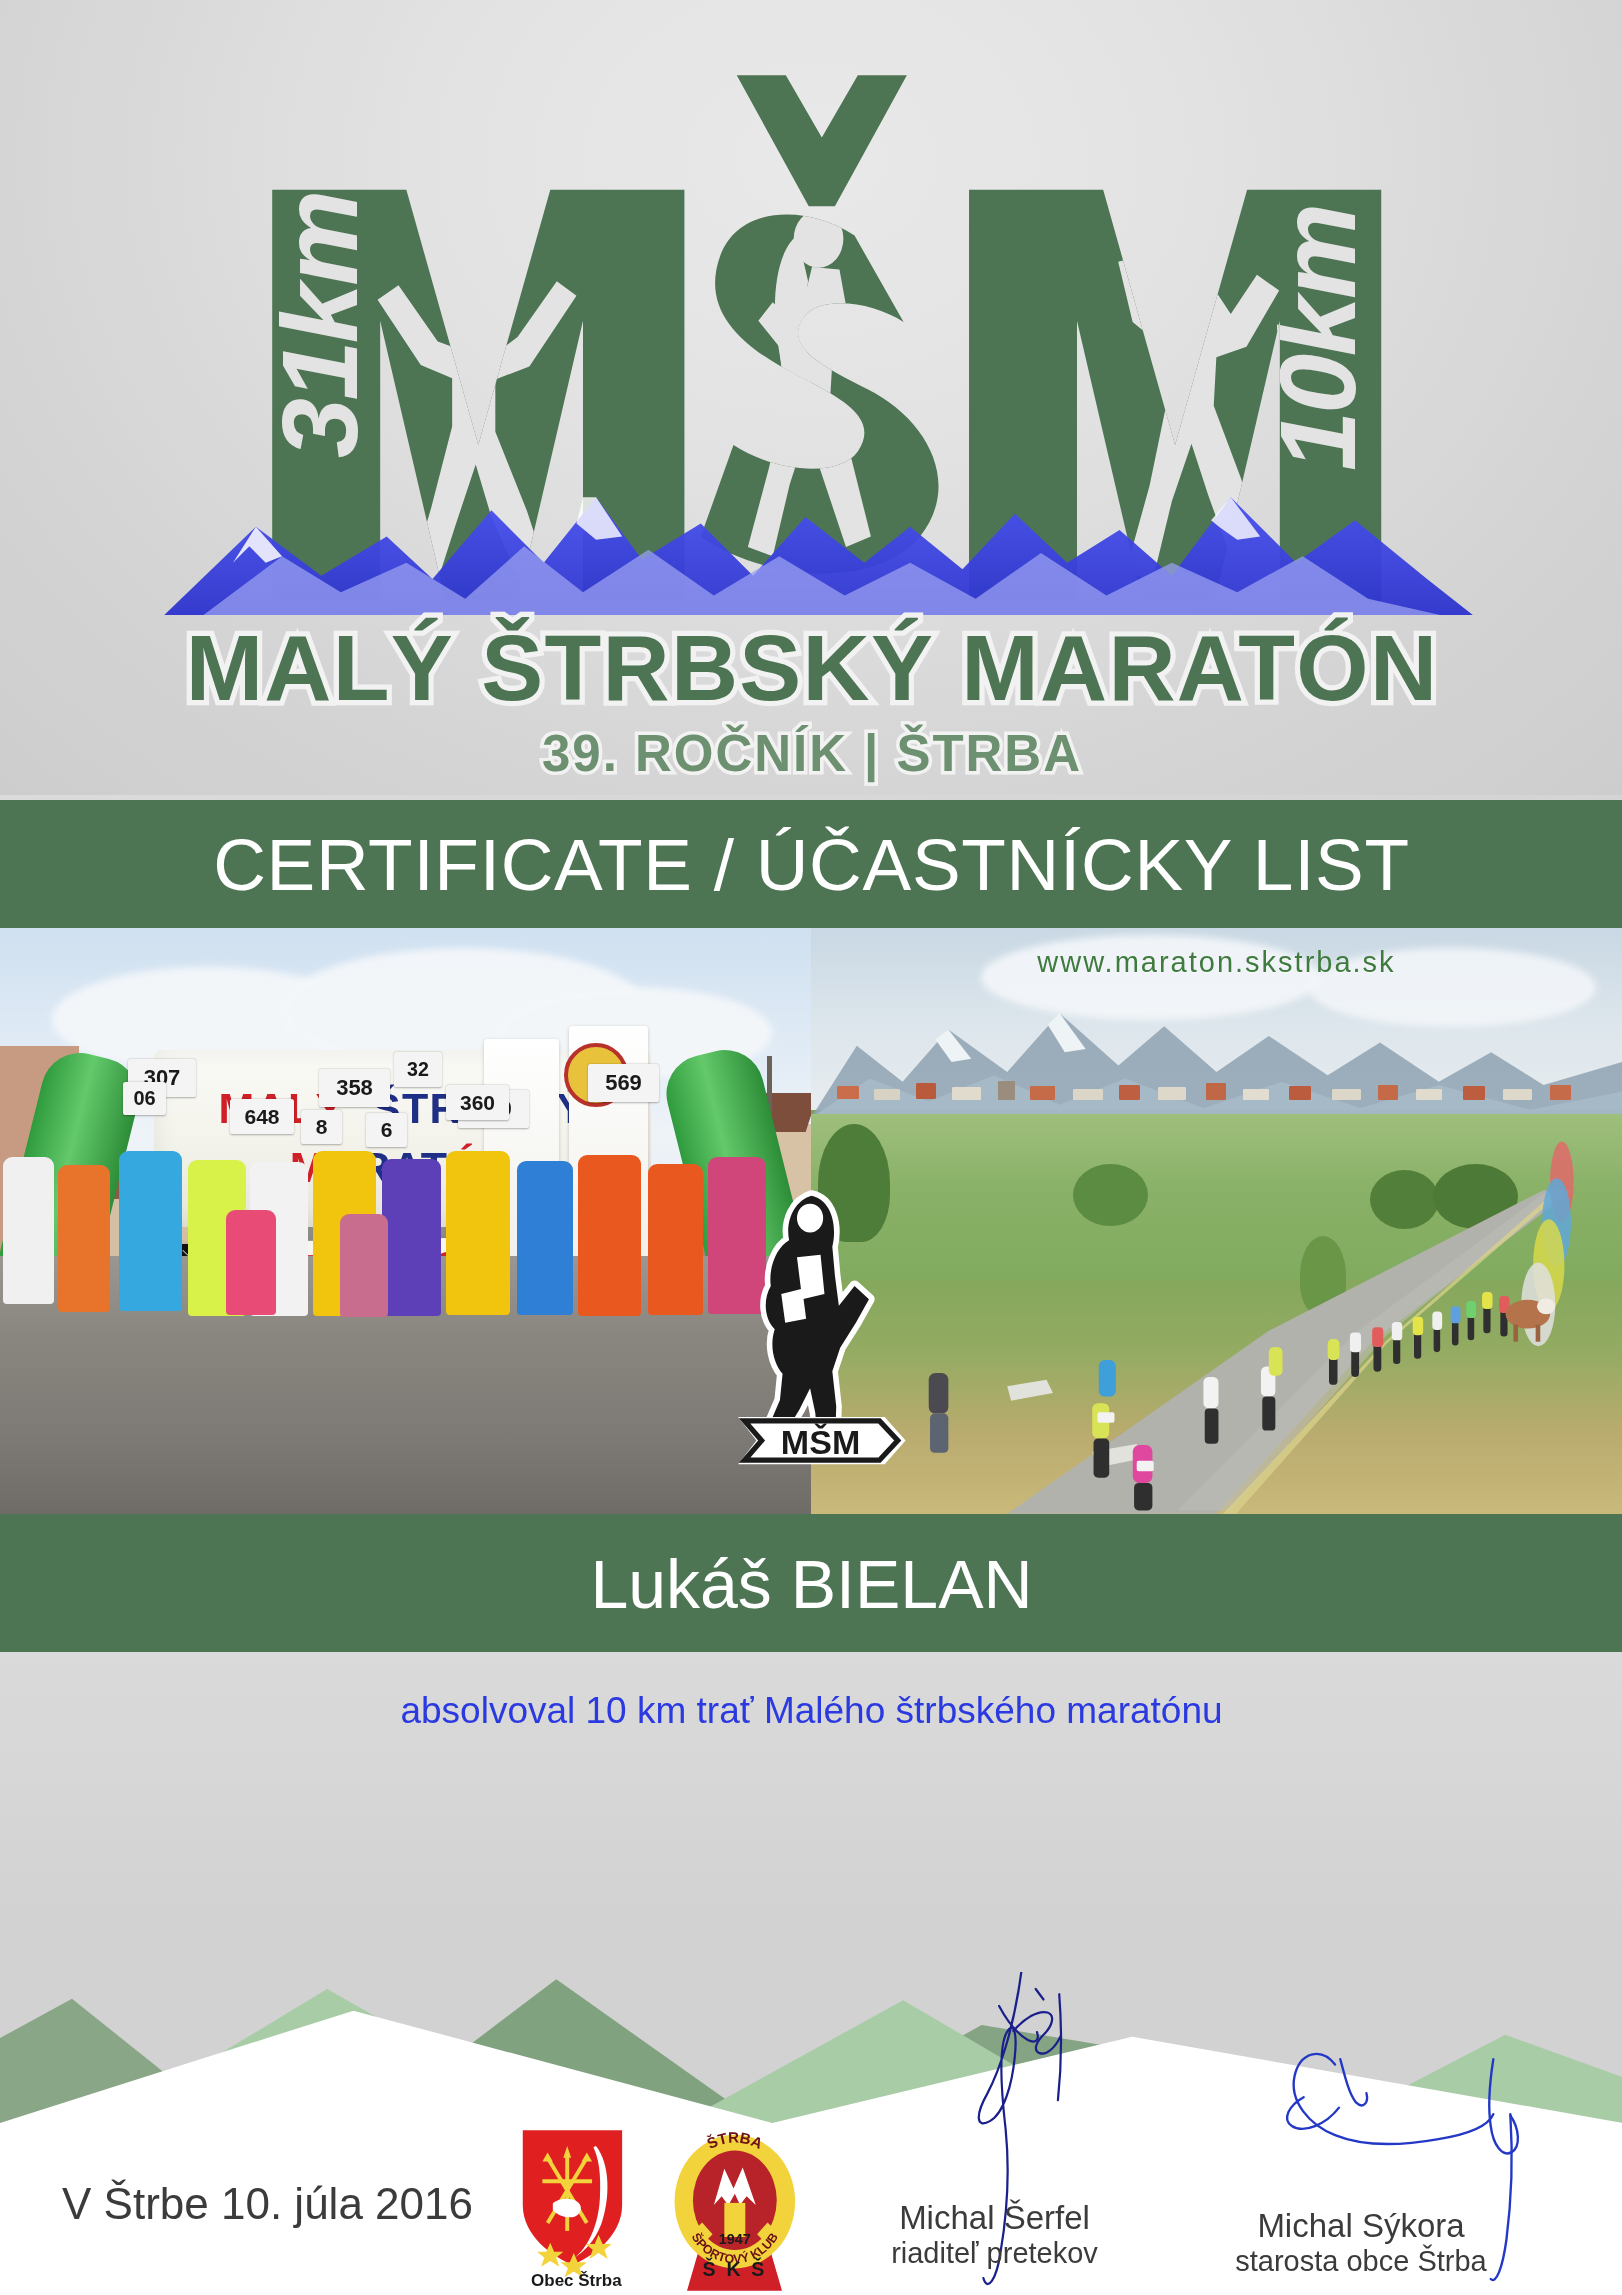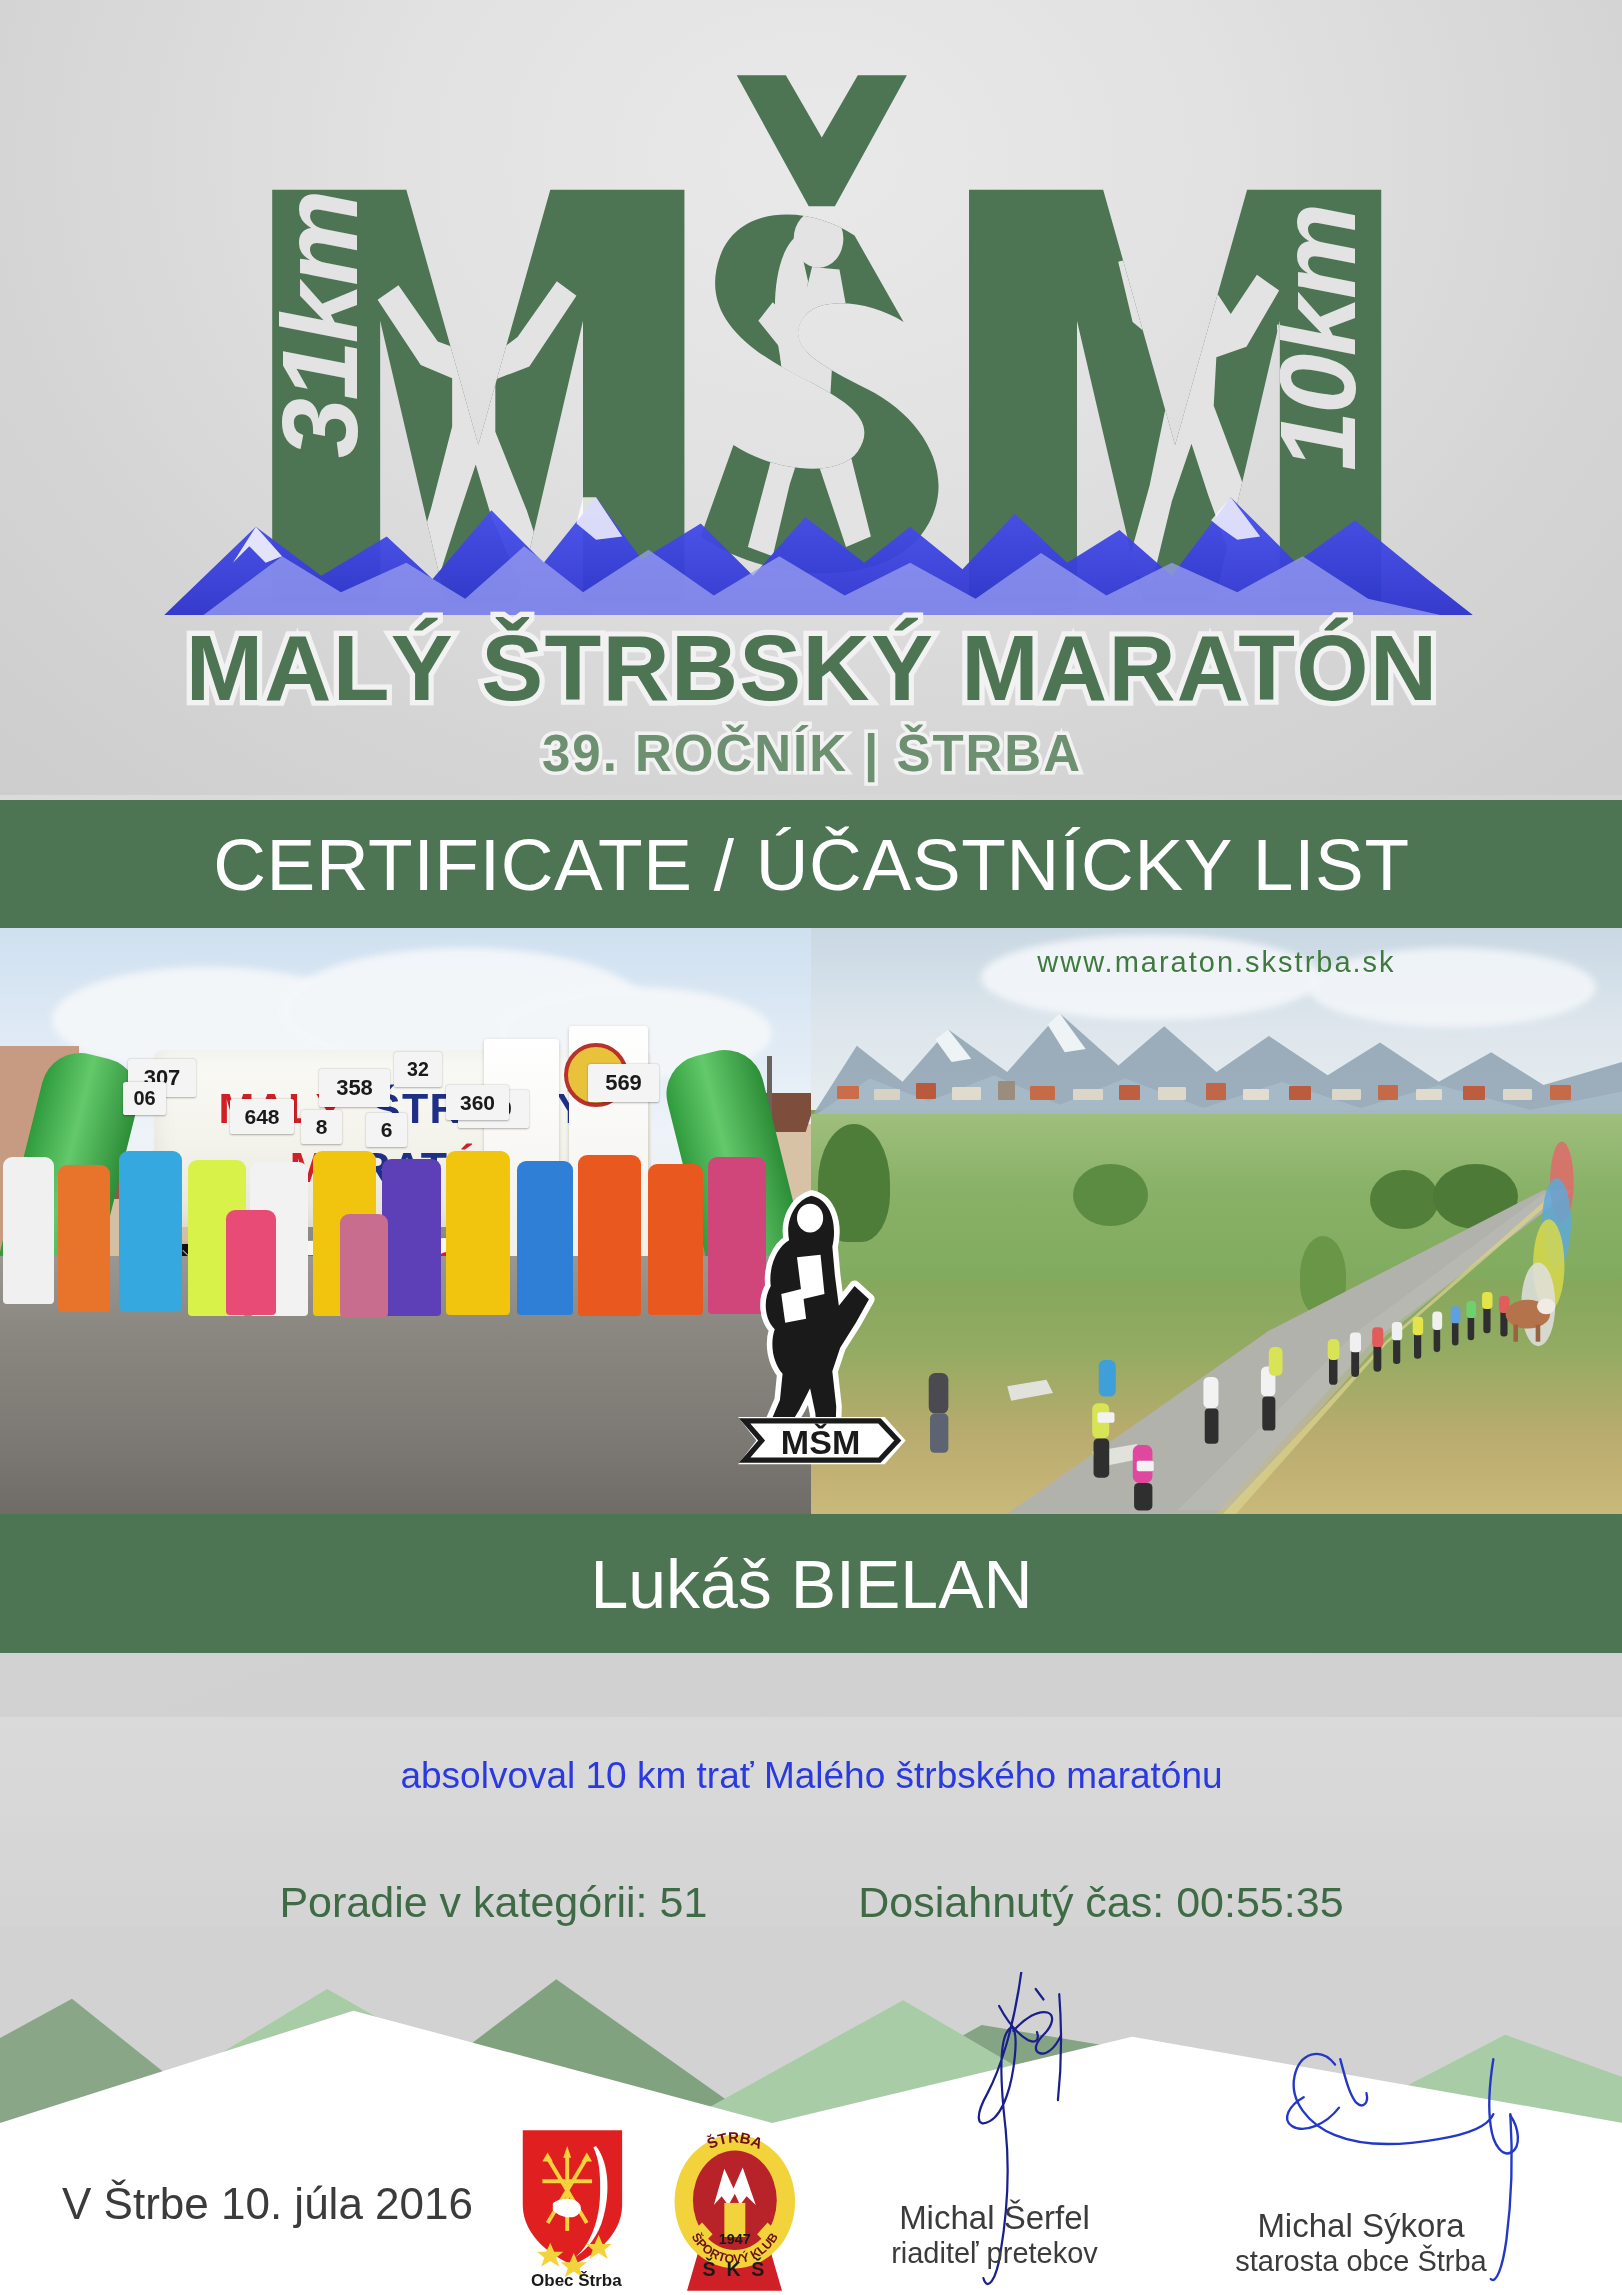--- a/index.html
+++ b/index.html
@@ -118,21 +118,21 @@
   .name-band{
     position:absolute;left:0;top:1514px;width:1623px;height:139px;
     background:#4d7453;display:flex;align-items:center;justify-content:center;
   }
   .name-band .name{
     color:#ffffff;font-size:68px;font-weight:400;line-height:1;white-space:nowrap;
   }
 
   
   .body-area{
-    position:absolute;left:0;top:1717px;width:1623px;height:275px;
+    position:absolute;left:0;top:1652px;width:1623px;height:275px;
     background:linear-gradient(180deg,#dadada 0%,#d6d6d6 50%,#d2d2d2 100%);
   }
   .desc{
     position:absolute;left:0;top:35px;width:100%;text-align:center;
     color:#2a3ae0;font-size:37px;line-height:1.28;
   }
   .results{
     position:absolute;left:0;top:161px;width:100%;
     display:flex;justify-content:center;gap:151px;
     color:#3e6b45;font-size:43px;
@@ -461,24 +461,20 @@
   </div>
 
   <div class="name-band">
     <div class="name">Lukáš BIELAN</div>
   </div>
 
   <div class="body-area">
     <div class="desc">
       <div>absolvoval 10 km trať Malého štrbského maratónu</div>
     </div>
-    <div class="results">
-      <div>Poradie v kategórii: 51</div>
-      <div>Dosiahnutý čas: 00:55:35</div>
-    </div>
   </div>
 
   <div class="footer">
 
     <svg class="footer-deco" viewBox="0 0 2480 300" preserveAspectRatio="none">
       <rect x="0" y="0" width="2480" height="300" fill="#d2d2d2"></rect>
       <polygon points="0,170 110,110 260,230 300,300 0,300" fill="#7c9f7a" opacity=".85"></polygon>
       <polygon points="850,80 1160,300 560,300" fill="#7c9f7a" opacity=".95"></polygon>
       <polygon points="1500,150 1980,230 1980,300 1230,300" fill="#7c9f7a" opacity=".9"></polygon>
       <polygon points="500,95 860,300 160,300" fill="#a8cca6"></polygon>

